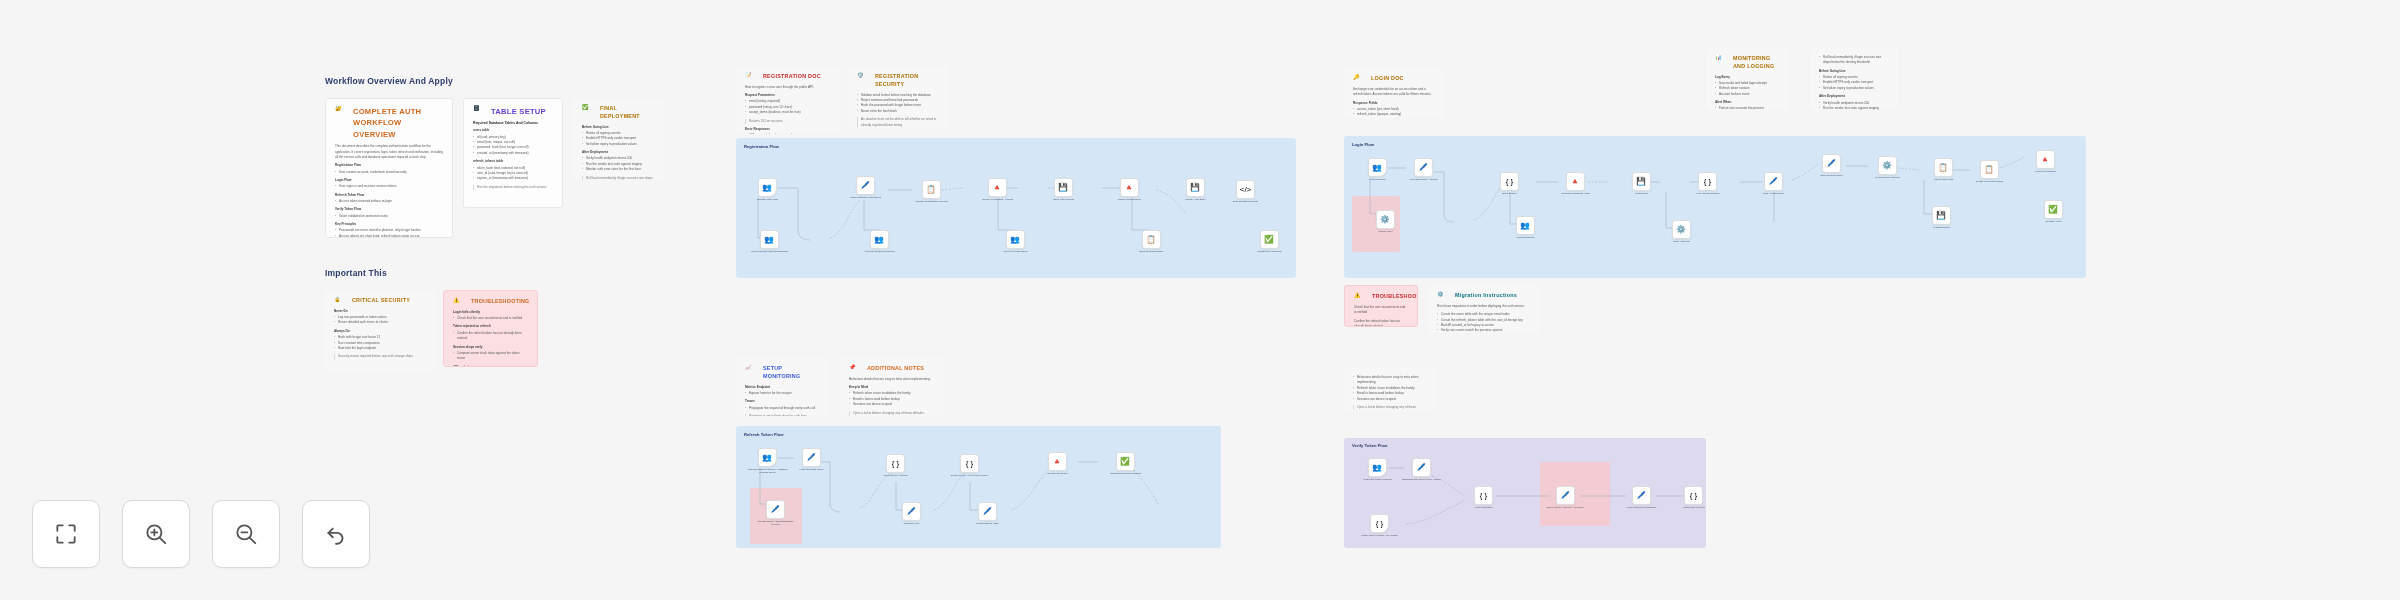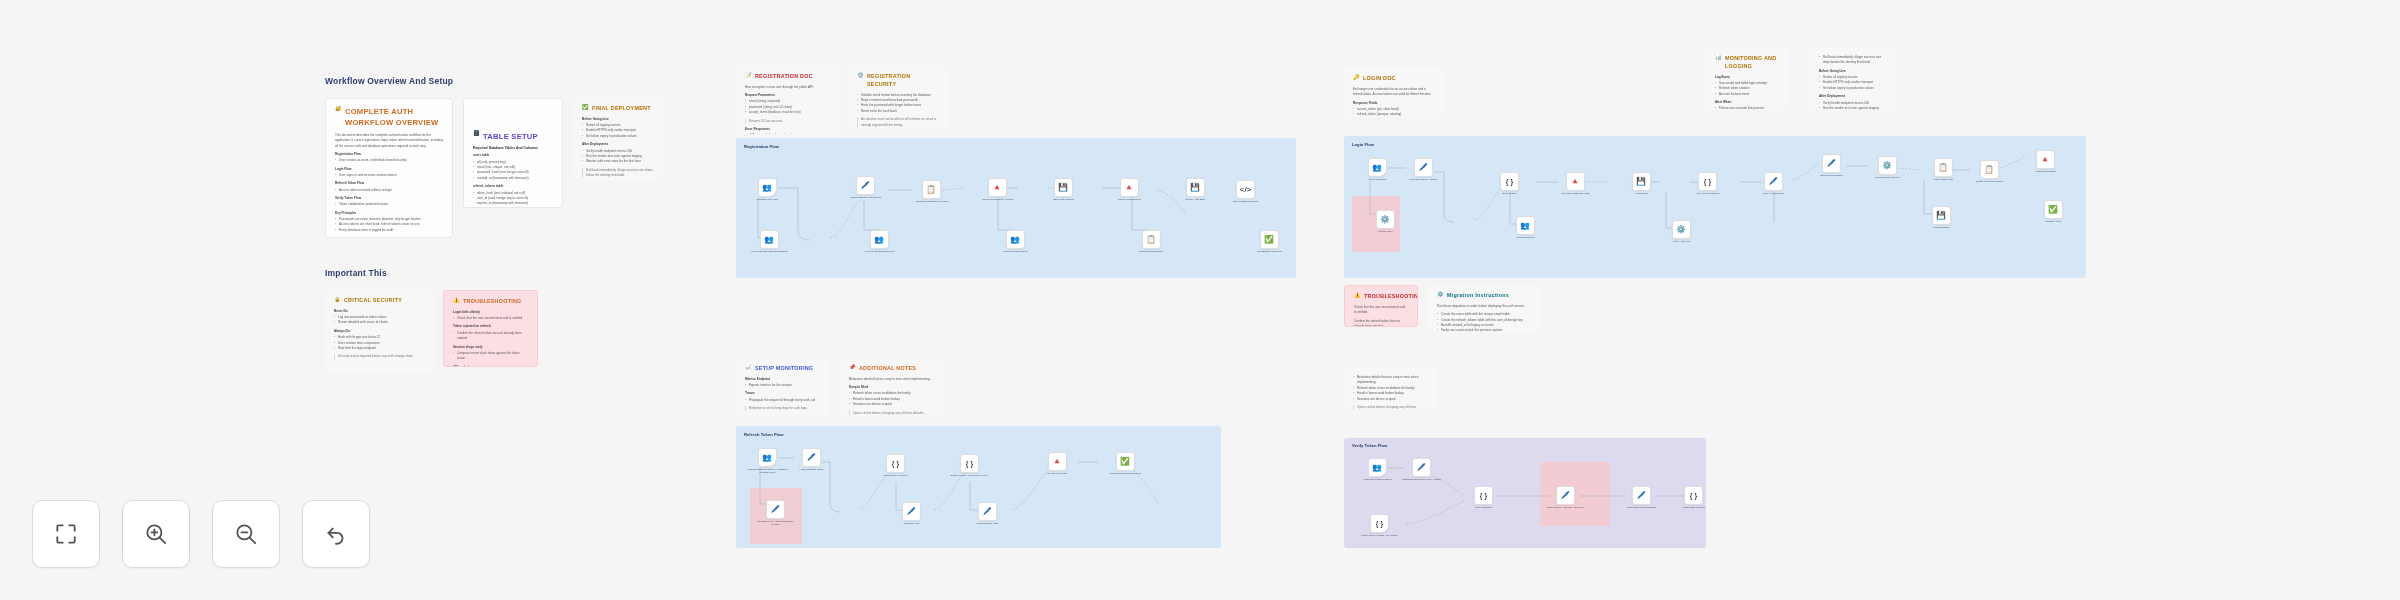--- a/index.html
+++ b/index.html
@@ -18,28 +18,28 @@
     padding: 7px 9px; overflow: hidden;
   }
   .card.pink { background: #fcdfe3; border-color: #f6cdd3; }
   .card.plain { background: #f7f7f7; border: none; }
 
   .sect-title {
     position: absolute; font-size: 8.5px; font-weight: bold;
     color: #2f3e6e; letter-spacing: .2px;
   }
   .card-hd {
-    display: flex; align-items: flex-start; gap: 3px;
+    display: flex; align-items: flex-start; gap: 11px;
     font-size: 5.4px; font-weight: bold; letter-spacing: .25px;
     margin-bottom: 4px; line-height: 1.45;
   }
   .card-hd .em { font-size: 5.4px; line-height: 1; }
   .hd-orange { color: #d2691e; }
   .hd-blue   { color: #3b5bdb; }
-  .hd-purple { color: #6741d9; margin-top: 25px; }
+  .hd-purple { color: #6741d9; }
   .hd-teal   { color: #0b7285; }
   .hd-red    { color: #c92a2a; }
   .hd-amber  { color: #b07000; }
 
   .big-hd { font-size: 7.6px; line-height: 1.5; }
 
   .p  { font-size: 3.1px; line-height: 1.75; color: #5a5a5a; margin-bottom: 3px; }
   .lbl{ font-size: 3.1px; line-height: 1.7; color: #3d3d3d; font-weight: bold; margin: 3px 0 1px; }
   ul  { list-style: none; }
   li  { font-size: 3.1px; line-height: 1.75; color: #5a5a5a; padding-left: 4px; position: relative; }
@@ -83,21 +83,21 @@
     cursor: pointer; box-shadow: 0 1px 2px rgba(0,0,0,.04);
   }
   .tb-btn svg { width: 26px; height: 26px; stroke: #555; fill: none;
                 stroke-width: 1.7; stroke-linecap: round; stroke-linejoin: round; }
 </style>
 </head>
 <body>
 
 <div id="canvas">
 
-  <div class="sect-title" style="left:325px; top:76px;">Workflow Overview And Setup</div>
+  <div class="sect-title" style="left:325px; top:76px;">Workflow Overview And Apply</div>
 
   <div class="card" style="left:325px; top:98px; width:128px; height:140px;">
     <div class="card-hd hd-orange big-hd">
       <span class="em">🔐</span>
       <span>COMPLETE AUTH WORKFLOW OVERVIEW</span>
     </div>
     <div class="p">This document describes the complete authentication workflow for the application. It covers registration, login, token refresh and verification, including all the service calls and database operations required at each step.</div>
     <div class="lbl">Registration Flow</div>
     <ul>
         <li>User creates account, credentials stored securely</li>

